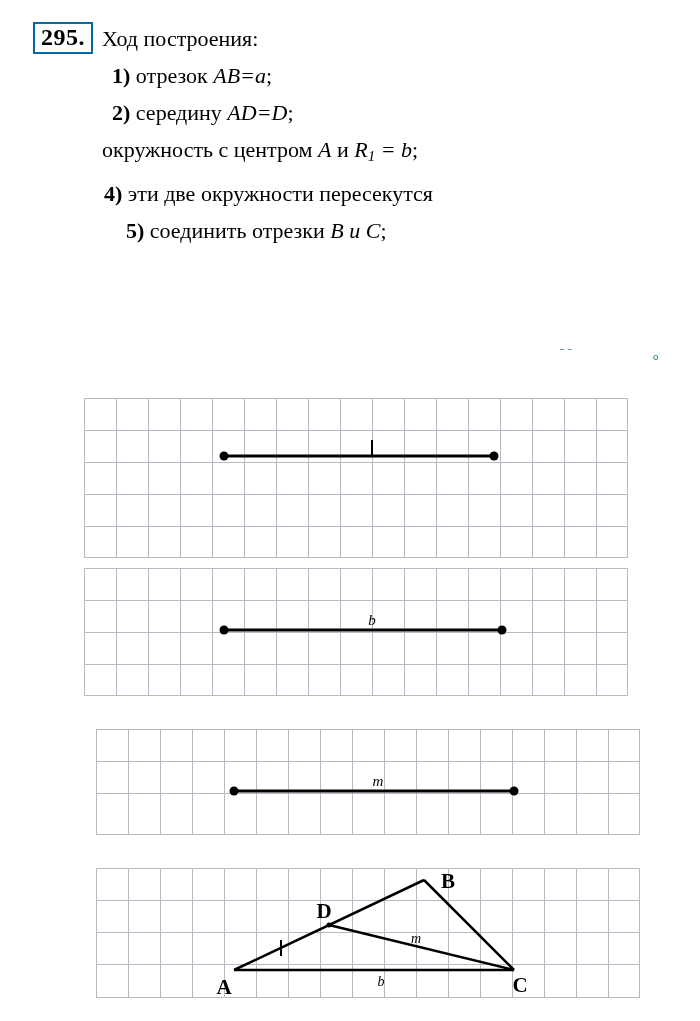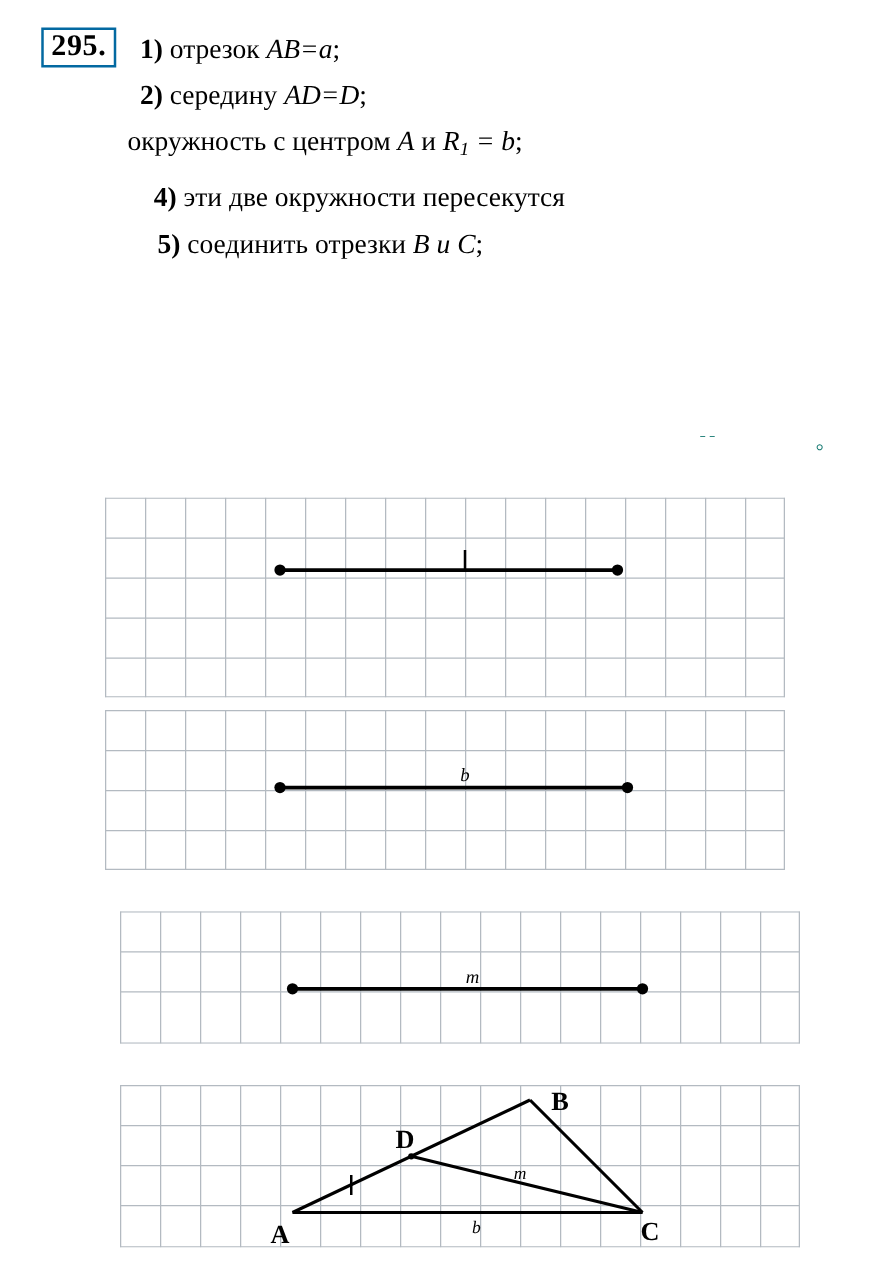--- a/index.html
+++ b/index.html
@@ -76,35 +76,38 @@
     font-size: 13px;
   }
 </style>
 </head>
 <body>
 
 <div id="problem-number">295.</div>
 
 <div id="text-block">
 
+  <div class="line heading">
+    <span>Ход построения:</span>
+  </div>
 
   <div class="line" style="margin-left:10px">
     <span class="num">1)</span><span> отрезок </span><span class="it">AB=a</span><span>;</span>
   </div>
 
   <div class="line" style="margin-left:10px">
     <span class="num">2)</span><span> середину </span><span class="it">AD=D</span><span>;</span>
   </div>
 
 
   <div class="line">
     <span>окружность с центром </span><span class="it">A</span><span> и </span><span class="it">R</span><span class="it sub">1</span><span class="it"> = b</span><span>;</span>
   </div>
 
-  <div class="line" style="margin-left:21px">
+  <div class="line" style="margin-left:2px">
     <span class="num">4)</span><span> эти две окружности пересекутся</span>
   </div>
 
 
   <div class="line" style="margin-left:24px">
     <span class="num">5)</span><span> соединить отрезки </span><span class="it">B и  C</span><span>;</span>
   </div>
 
 </div>
 

